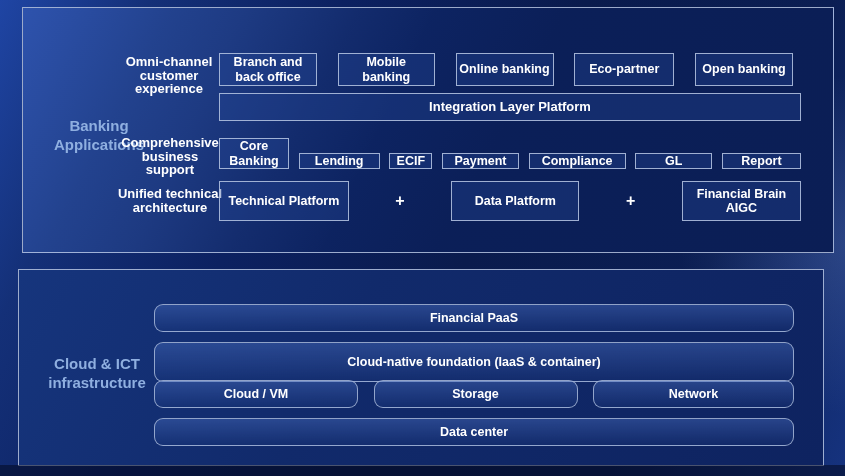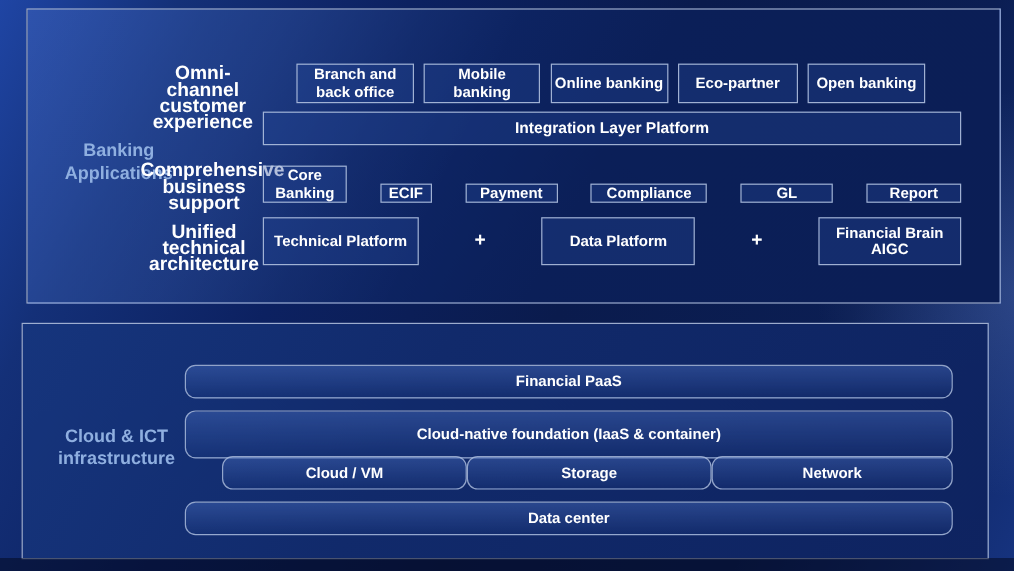--- a/index.html
+++ b/index.html
@@ -33,52 +33,52 @@
     left:18px;top:269px;width:806px;height:197px;
     background:linear-gradient(118deg,#16357d 0%,#112a6b 40%,#0e2360 100%);
   }
   .group-label{
     position:absolute;color:#8fafe0;font-weight:bold;font-size:15px;
     line-height:19px;text-align:center;white-space:pre-line;
   }
   .gl-top{left:20px;top:108px;width:112px;}
   .gl-bottom{left:10px;top:84px;width:136px;}
   .row-label{
-    position:absolute;color:#ffffff;font-weight:bold;font-size:16px;
+    position:absolute;color:#ffffff;font-weight:bold;font-size:13px;
     line-height:13.5px;text-align:center;white-space:pre-line;
   }
   .lbl1{left:94px;top:47px;width:104px;}
   .lbl2{left:94px;top:128px;width:106px;}
   .lbl3{left:94px;top:179px;width:106px;}
   .b{
     box-sizing:border-box;display:flex;align-items:center;justify-content:center;
     text-align:center;color:#ffffff;font-weight:bold;font-size:12.5px;line-height:14.5px;
     white-space:pre-line;border:1px solid rgba(185,200,228,0.85);
     background:rgba(38,72,152,0.35);
   }
   .abs{position:absolute;}
   .flexrow{position:absolute;display:flex;justify-content:space-between;}
-  .row1{left:196px;top:45px;width:524px;height:33px;margin-left:28px;}
+  .row1{left:196px;top:45px;width:574px;height:33px;}
   .integration{left:196px;top:85px;width:582px;height:28px;font-size:13px;}
   .row2{left:196px;top:124px;width:582px;height:37px;align-items:flex-end;}
   .row3{left:196px;top:173px;width:582px;height:40px;gap:36px;}
   .plus{
     display:flex;align-items:center;justify-content:center;width:40px;
     color:#ffffff;font-weight:bold;font-size:16px;
   }
   
   .stack{position:absolute;left:135px;top:34px;width:640px;height:142px;}
   .rb{
     border-radius:9px;
     border:1px solid rgba(176,193,223,0.8);
     background:linear-gradient(180deg,rgba(72,108,188,0.45) 0%,rgba(30,60,130,0.22) 100%);
   }
   .srow1{left:0;top:0;width:640px;height:28px;}
   .srow2{left:0;top:38px;width:640px;height:40px;}
-  .srow3{left:0;top:76px;width:640px;height:28px;justify-content:flex-end;}
+  .srow3{left:0;top:76px;width:640px;height:28px;}
   .srow4{left:0;top:114px;width:640px;height:28px;}
 </style>
 </head>
 <body>
 
 <div class="canvas">
 
   <div class="panel panel-top">
     <div class="group-label gl-top">Banking
 Applications</div>
@@ -96,20 +96,21 @@
       <div class="b" style="width:98px">Open banking</div>
     </div>
 
     <div class="b abs integration">Integration Layer Platform</div>
 
     <div class="row-label lbl2">Comprehensive
 business support</div>
     <div class="flexrow row2">
       <div class="b" style="width:70px">Core
 Banking</div>
+      <div class="b" style="width:81px">Lending</div>
       <div class="b" style="width:43px">ECIF</div>
       <div class="b" style="width:77px">Payment</div>
       <div class="b" style="width:97px">Compliance</div>
       <div class="b" style="width:77px">GL</div>
       <div class="b" style="width:79px">Report</div>
     </div>
 
     <div class="row-label lbl3">Unified technical
 architecture</div>
     <div class="flexrow row3">

